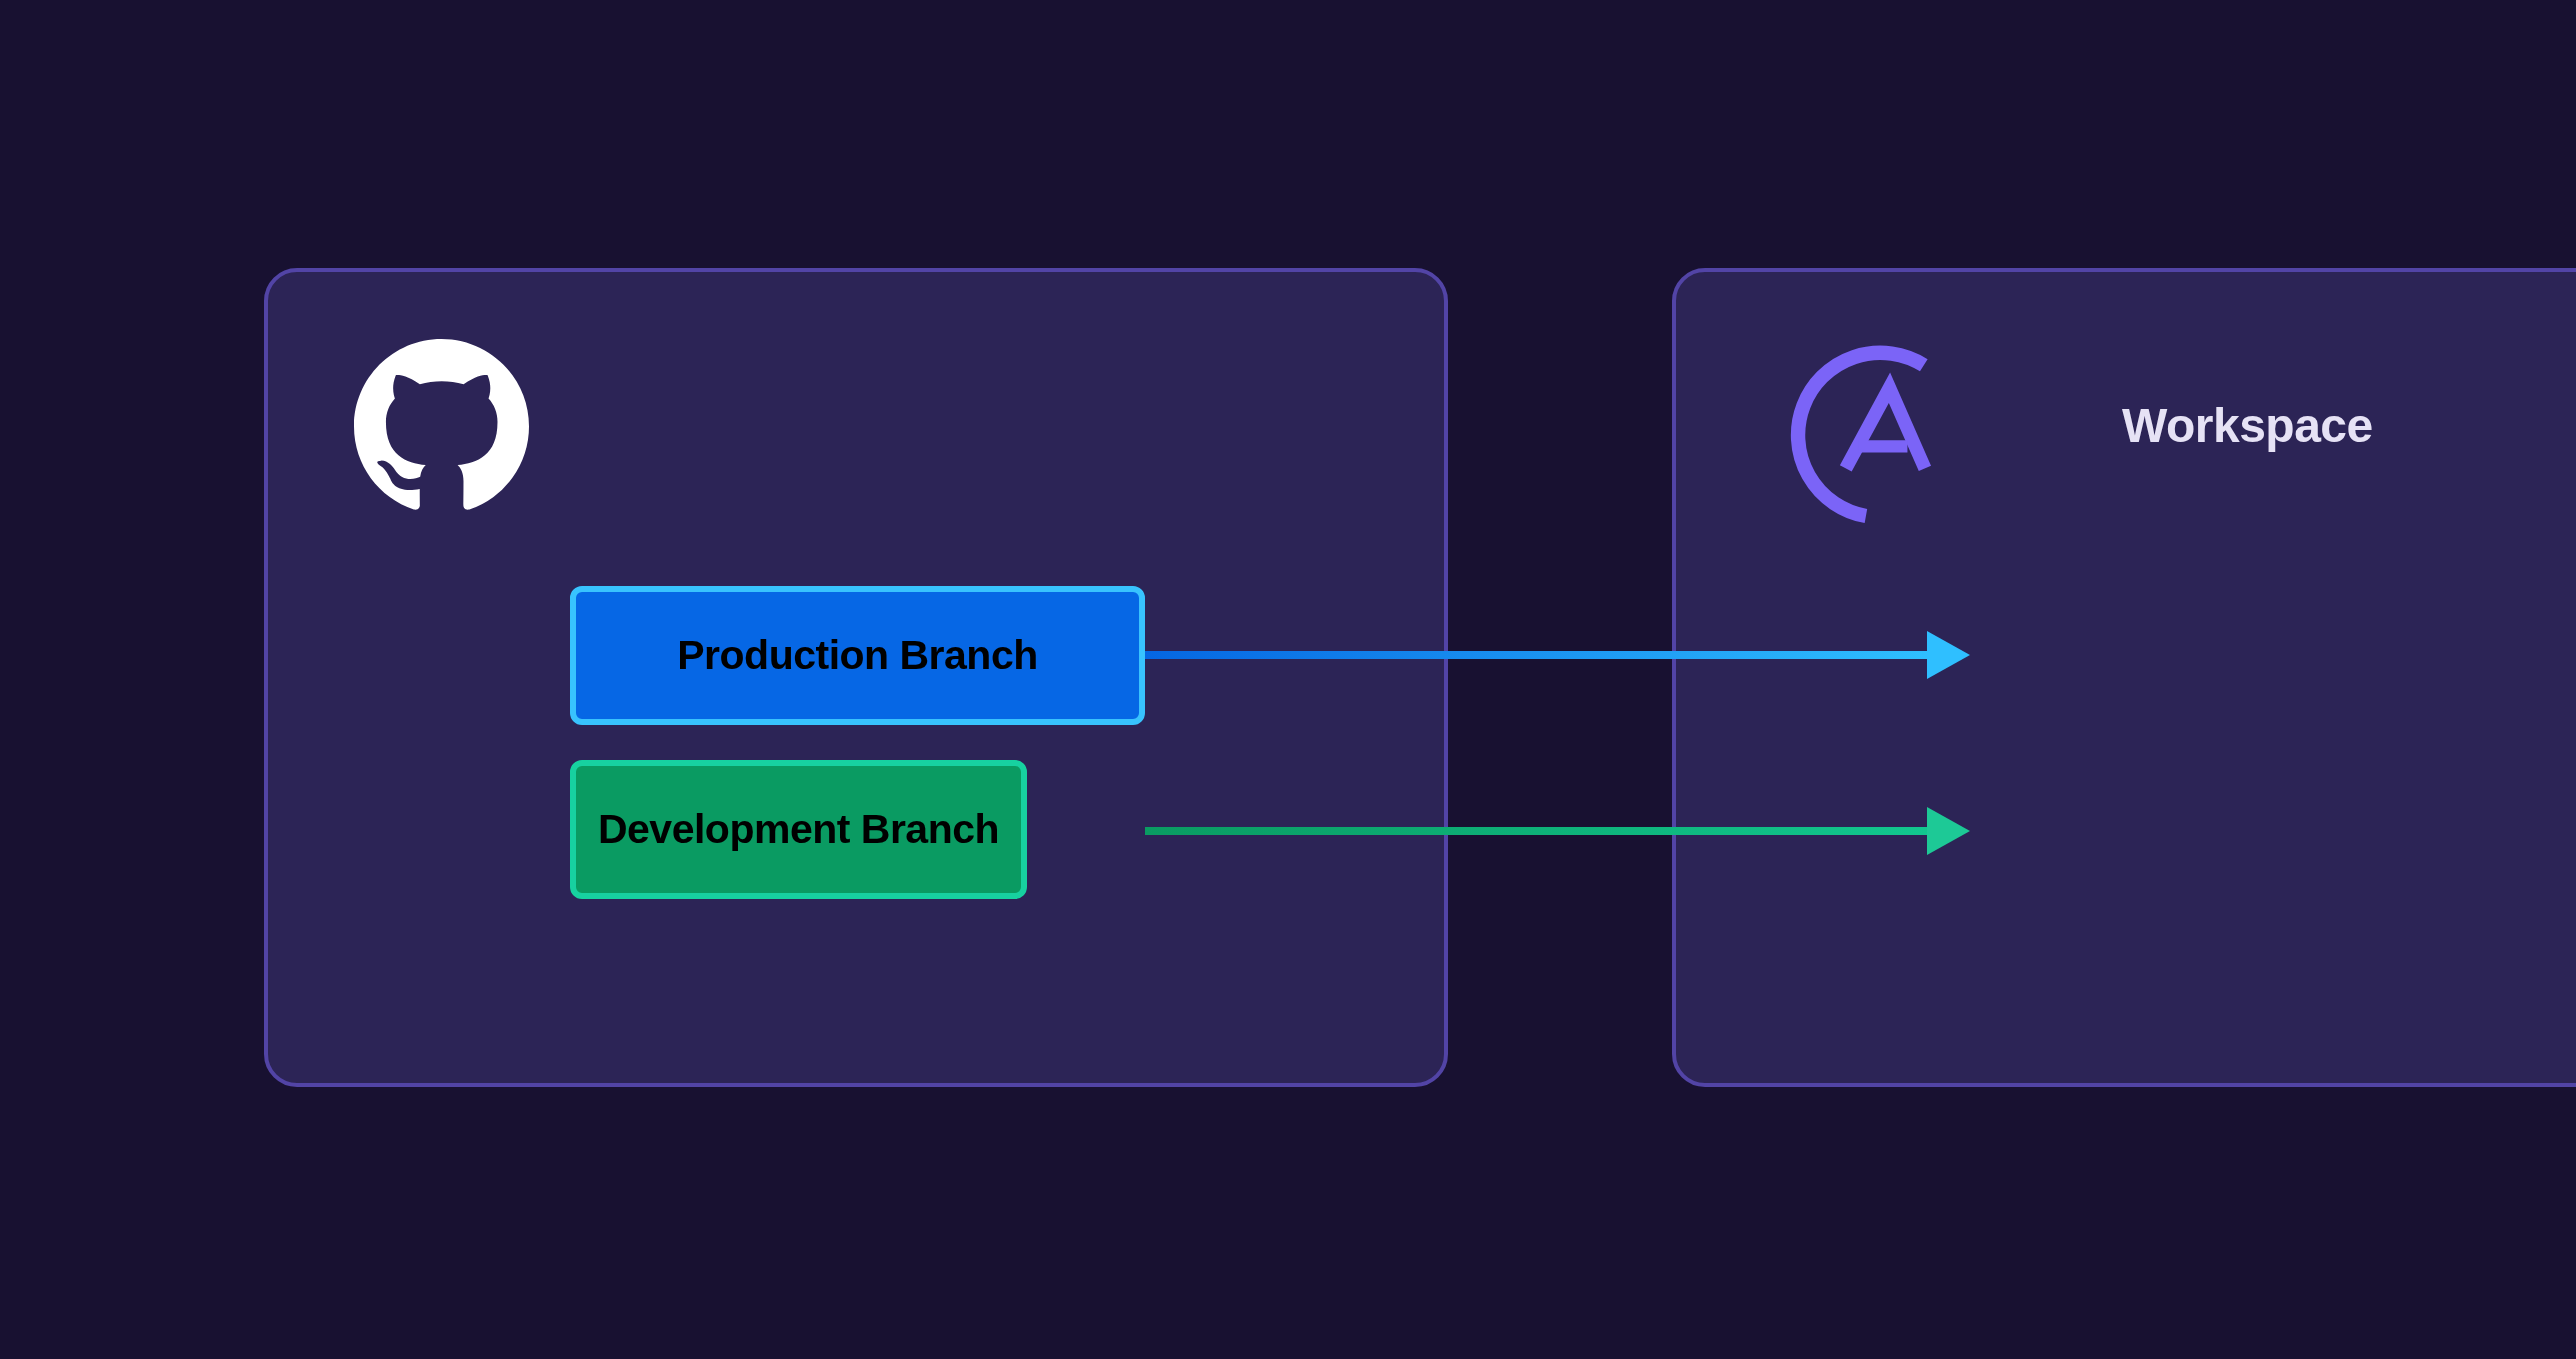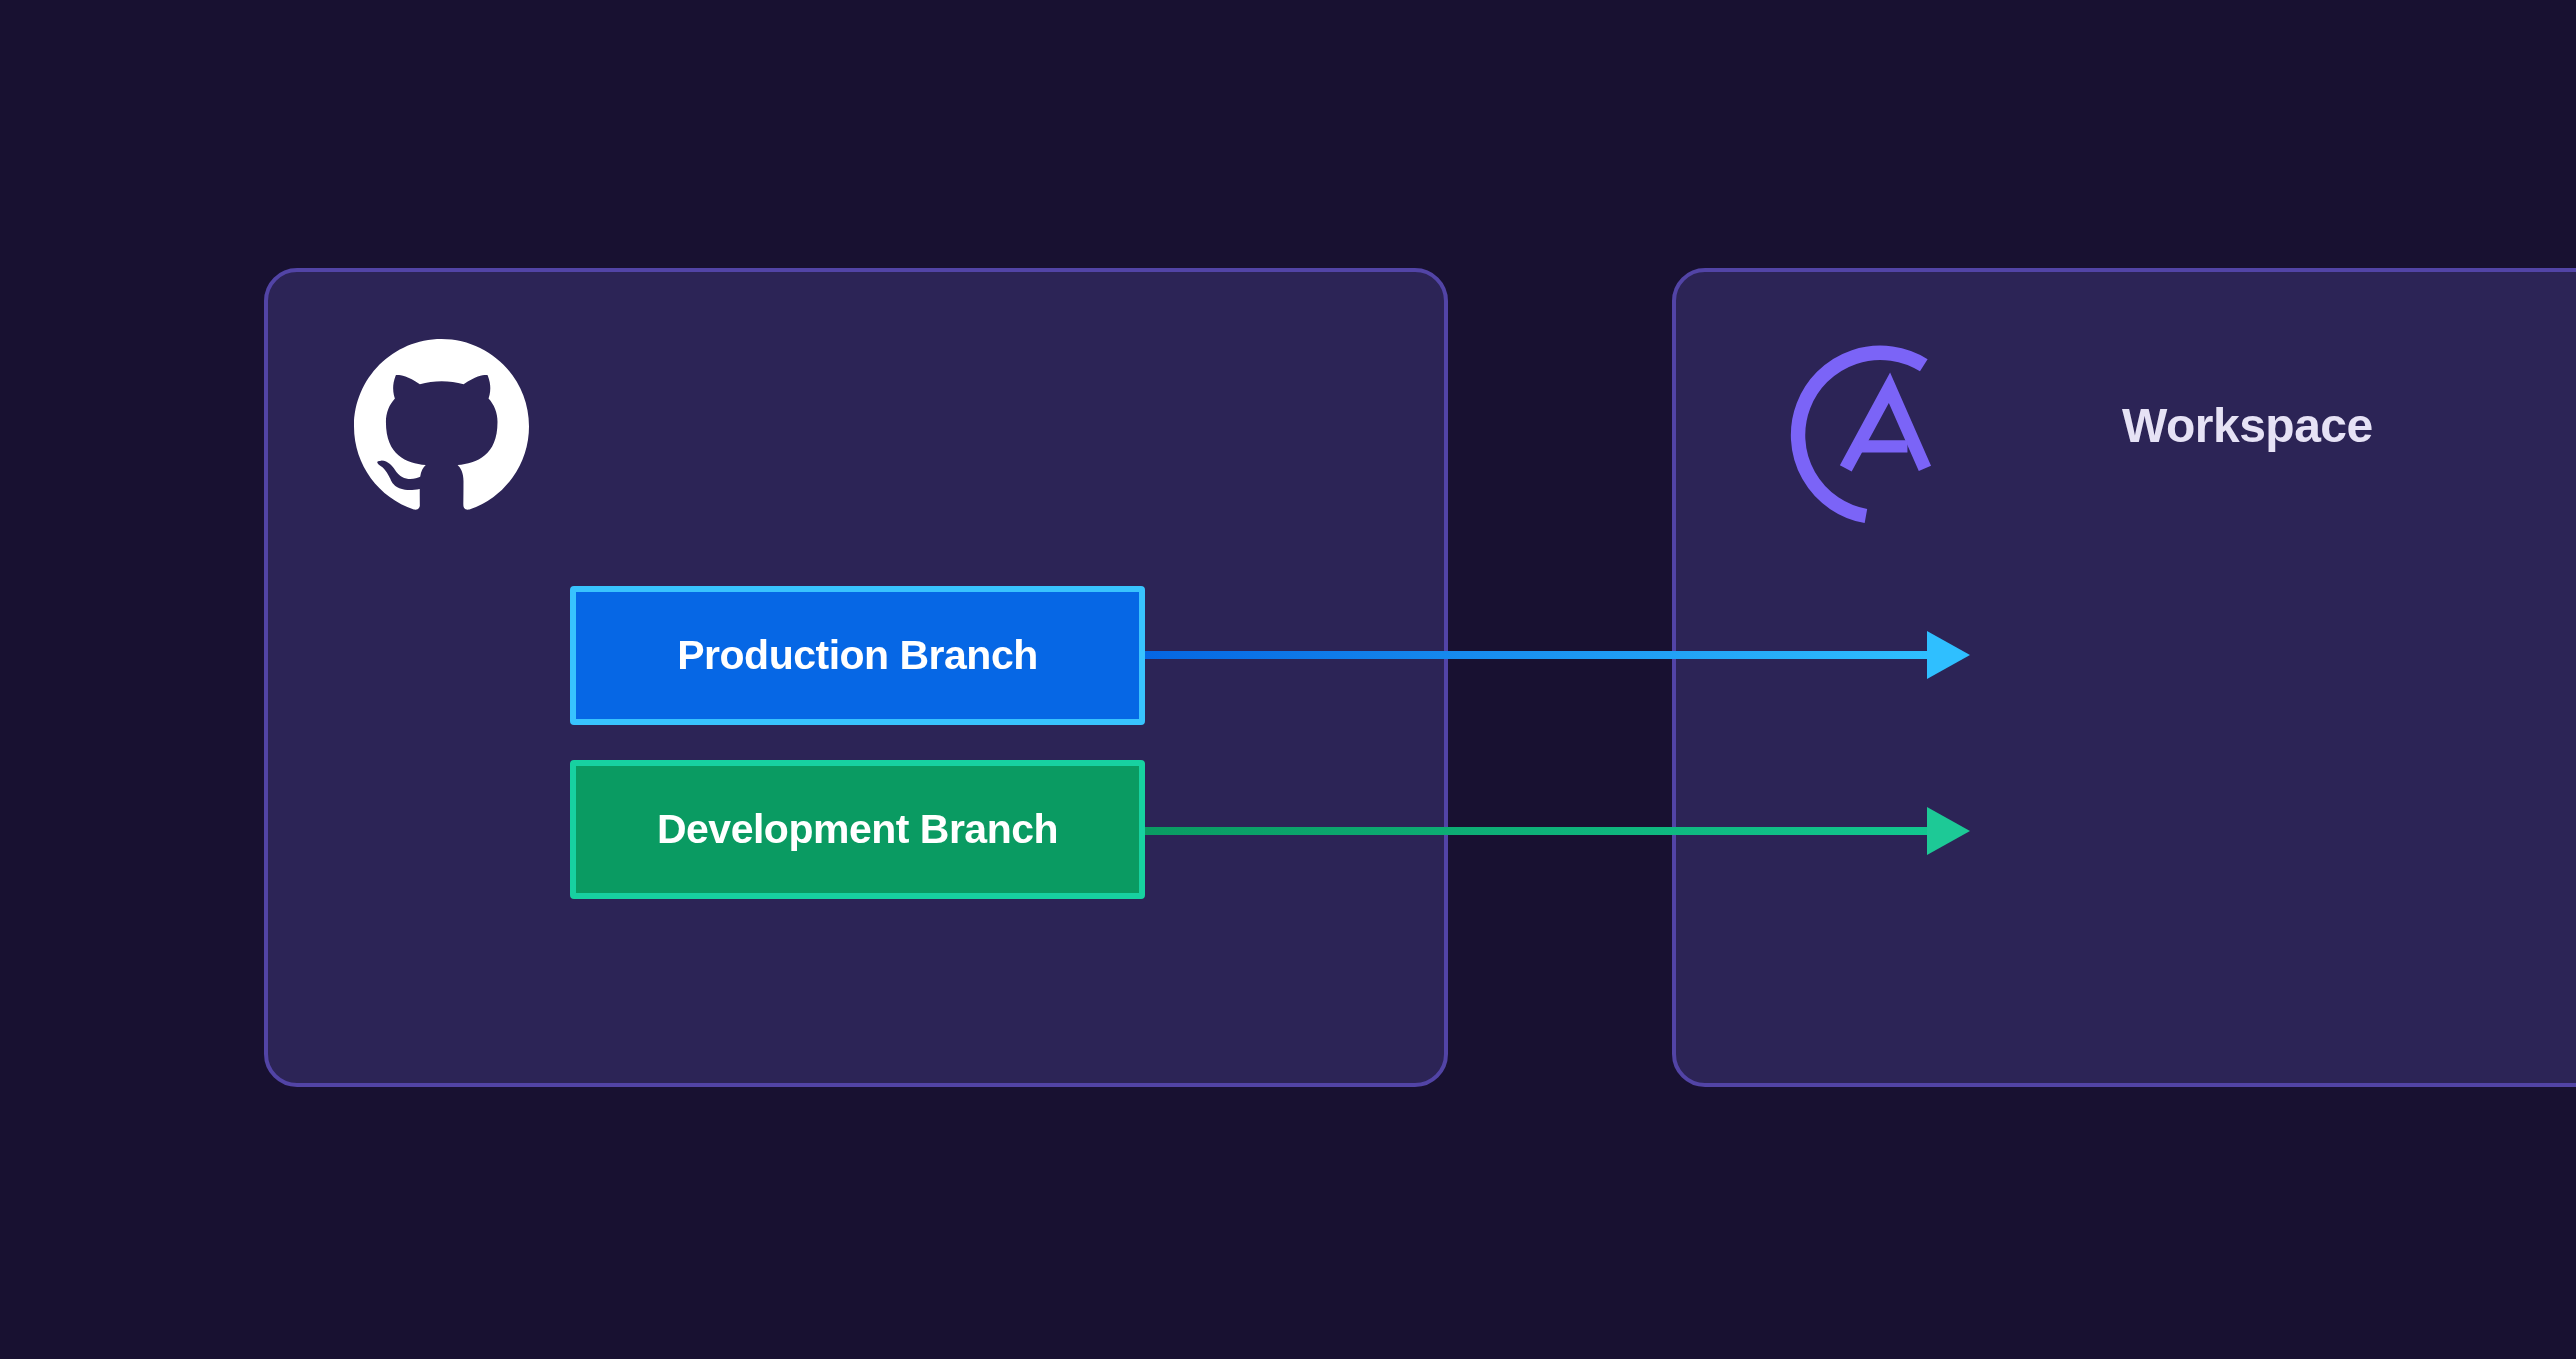--- a/index.html
+++ b/index.html
@@ -20,28 +20,28 @@
   }
   #title-left{left:641px}
   #title-right{left:2122px}
 
   .logo{position:absolute}
   #github-icon{left:354px;top:339px;width:175px;height:175px}
   #workspace-icon{left:1780px;top:332px;width:185px;height:206px}
 
   .node{
     position:absolute;display:flex;align-items:center;justify-content:center;
-    height:139px;border-radius:4px;box-sizing:border-box;
-    border:6.7px solid transparent;color:#ffffff;font-size:41px;font-weight:700;
+    height:139px;border-radius:12px;box-sizing:border-box;
+    border:6.7px solid transparent;color:#000000;font-size:41px;font-weight:700;
     letter-spacing:-0.5px;white-space:nowrap;
   }
   .node-blue{background:#0667e5;border-color:#38c3fe}
   .node-green{background:#0a9b62;border-color:#17d1a0}
   #node-production-branch{left:570px;top:586px;width:575px}
-  #node-development-branch{left:570px;top:760px;width:575px}
+  #node-development-branch{left:570px;top:760px;width:457px}
   #node-production-deployment{left:1969px;top:586px;width:573px}
   #node-development-deployment{left:1969px;top:760px;width:573px}
 
   .stem{position:absolute;left:1145px;width:782px;height:8.2px}
   #stem-blue{top:651px;background:linear-gradient(90deg,#0566e2,#2fbfff)}
   #stem-green{top:827px;background:linear-gradient(90deg,#0a9b62,#12c78f)}
 
   .arrowhead{
     position:absolute;left:1927px;width:0;height:0;
     border-top:24px solid transparent;border-bottom:24px solid transparent;

